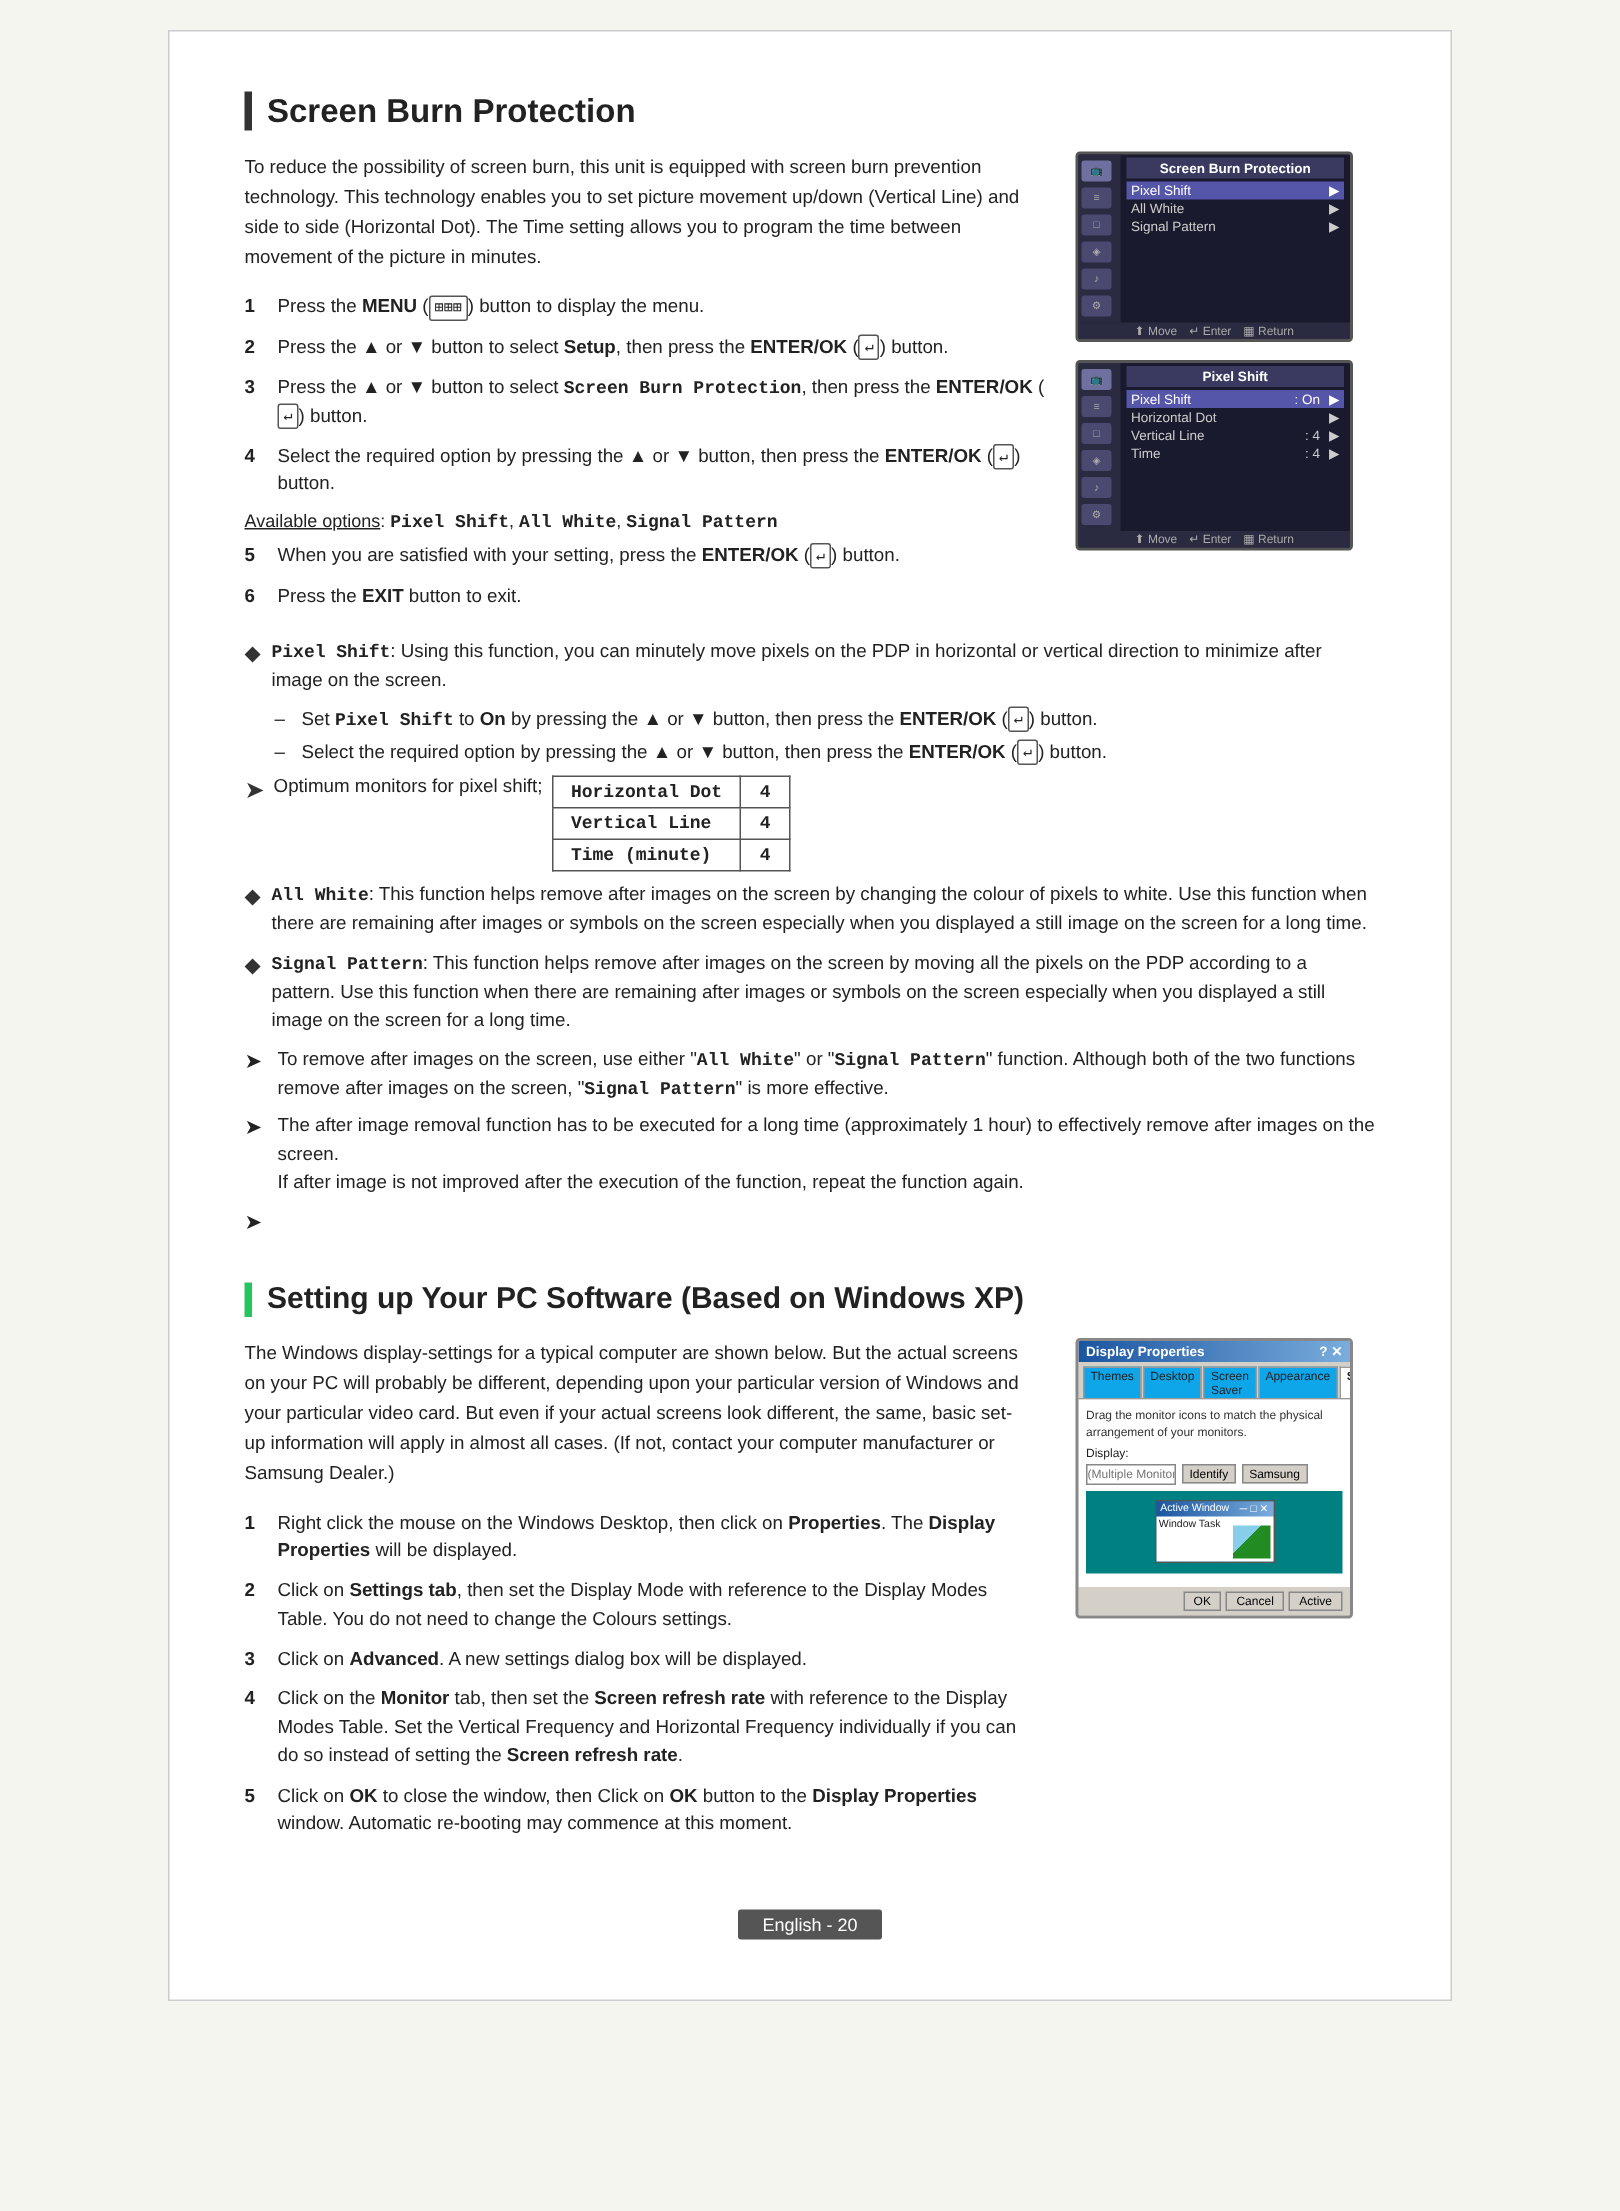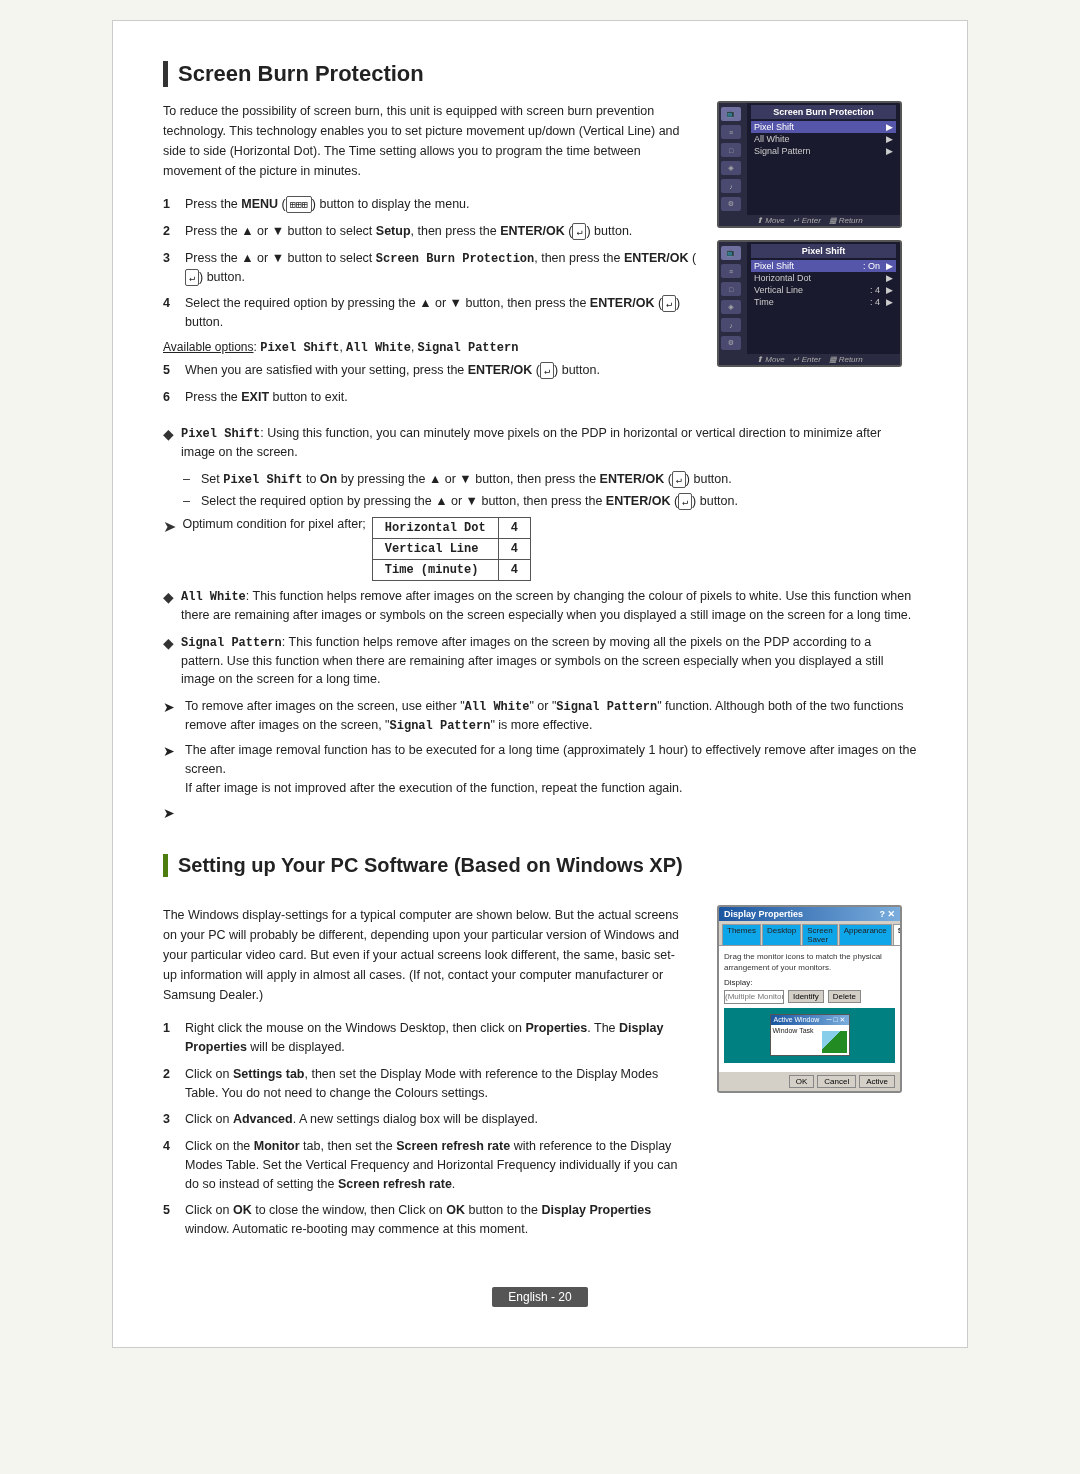--- a/index.html
+++ b/index.html
@@ -21,23 +21,23 @@
     h2 {
       font-size: 22px;
       font-weight: bold;
       border-left: 5px solid #333;
       padding-left: 10px;
       margin-bottom: 14px;
     }
     h3 {
       font-size: 20px;
       font-weight: bold;
-      border-left: 5px solid #4d7c0f;
+      border-left: 5px solid #22c55e;
       padding-left: 10px;
-      margin-bottom: 28px;
+      margin-bottom: 14px;
     }
     .section {
       margin-bottom: 30px;
     }
     .intro-text {
       font-size: 12.5px;
       line-height: 1.6;
       margin-bottom: 14px;
     }
     .steps-area {
@@ -150,21 +150,20 @@
     }
     .tv-footer {
       background: #2a2a40;
       color: #aaa;
       font-size: 8px;
       text-align: center;
       padding: 1px 16px;
       display: flex;
       justify-content: center;
       gap: 8px;
-      font-style: italic;
     }
 
     
     .bullet-section {
       margin: 10px 0;
     }
     .bullet-item {
       display: flex;
       gap: 6px;
       margin-bottom: 8px;
@@ -530,21 +529,21 @@
         <span>Set <span class="mono">Pixel Shift</span> to <span class="bold">On</span> by pressing the ▲ or ▼ button, then press the <span class="bold">ENTER/OK</span> (<span class="enter-key">↵</span>) button.</span>
       </div>
       <div class="sub-bullet">
         <span class="dash">–</span>
         <span>Select the required option by pressing the ▲ or ▼ button, then press the <span class="bold">ENTER/OK</span> (<span class="enter-key">↵</span>) button.</span>
       </div>
 
 
       <div style="margin: 6px 0 6px 0; display:flex; align-items:flex-start; gap:6px; font-size:12.5px;">
         <span style="font-size:16px; color:#333;">➤</span>
-        <span>Optimum condition for pixel after;</span>
+        <span>Optimum monitors for pixel shift;</span>
         <table class="pixel-table" style="margin:0;">
           <tbody>
               <tr>
             <td>Horizontal Dot</td>
             <td class="val">4</td>
           </tr>
           <tr>
             <td>Vertical Line</td>
             <td class="val">4</td>
           </tr>
@@ -630,21 +629,21 @@
             <div class="dp-tab active">Settings</div>
           </div>
           <div class="dp-body">
             <div class="dp-body-text">Drag the monitor icons to match the physical arrangement of your monitors.</div>
             <div class="dp-label-row">
               <span>Display:</span>
             </div>
             <div class="dp-label-row">
               <input class="dp-input" value="" placeholder="(Multiple Monitors)" readonly="" style="font-size: 8px;">
               <button class="dp-btn-sm">Identify</button>
-              <button class="dp-btn-sm">Delete</button>
+              <button class="dp-btn-sm">Samsung</button>
             </div>
             <div class="dp-preview">
               <div class="dp-active-win">
                 <div class="dp-win-titlebar">
                   <span>Active Window</span>
                   <span>─ □ ✕</span>
                 </div>
                 <div class="dp-win-body">
                   <span>Window Task</span>
                   <div class="dp-win-img"></div>

